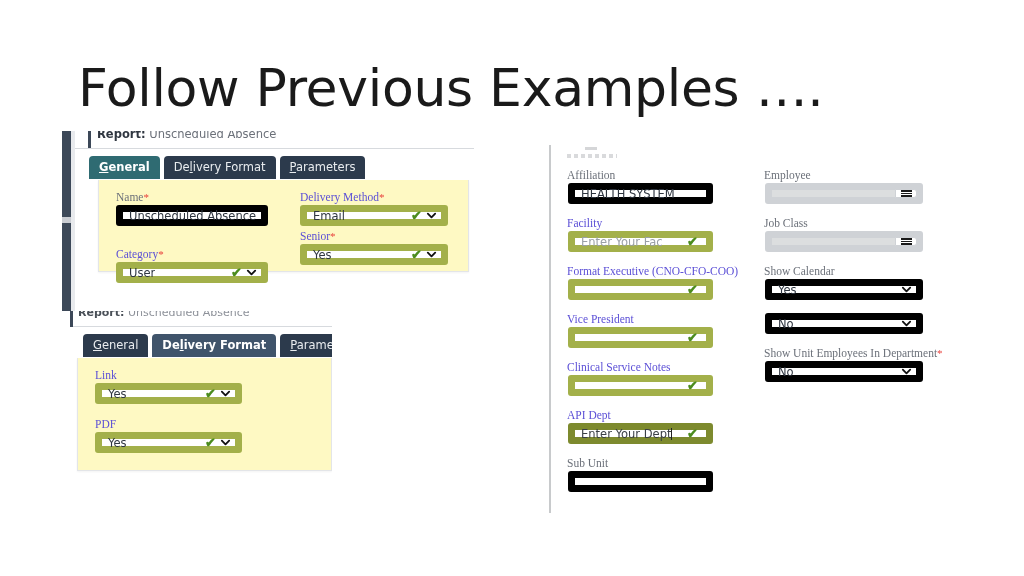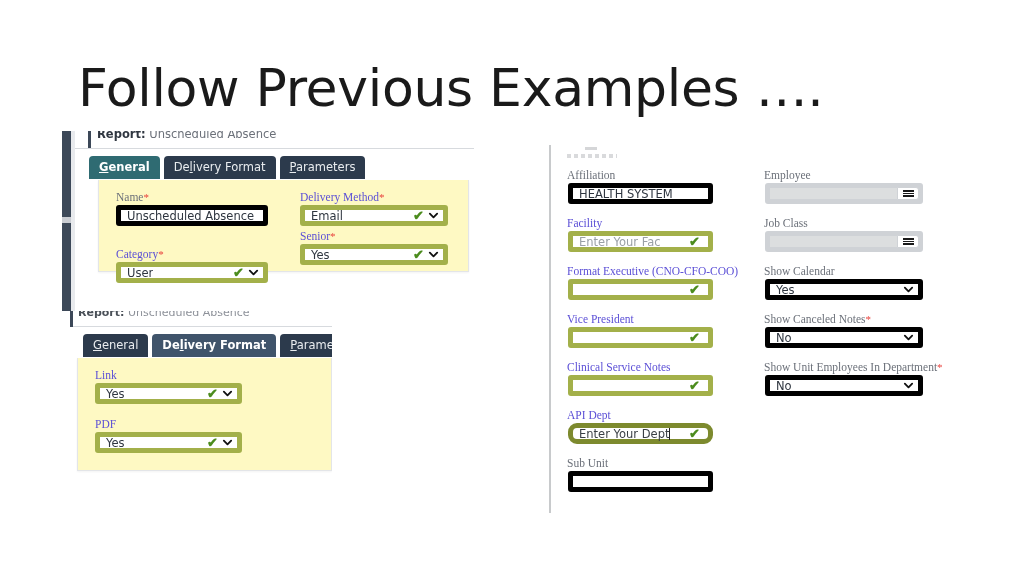--- a/index.html
+++ b/index.html
@@ -59,21 +59,21 @@
   .lbl{
     font-size:11.5px; white-space:nowrap; margin-bottom:2px; display:block;
     font-family:Liberation Serif, serif;
   }
   .lbl.gray{ color:#6b7079; }
   .lbl.link{ color:#5b4fd6; }
   .lbl .ast{ color:#e8413c; font-size:11px; }
 
   .inp{
     position:relative; height:21px; background:#ffffff;
-    border:5px solid #000000; border-radius:3px;
+    border:7px solid #000000; border-radius:3px;
     display:flex; align-items:center; padding:0 4px 0 6px;
   }
   .inp.green{ border-color:#a3b04a; }
   .inp.gray{ background:#dcdedf; border-color:#cfd2d6; }
   .inp .val{
     font-size:11.5px; color:#2f3640; white-space:nowrap; overflow:hidden;
     font-family:"DejaVu Sans", sans-serif;
   }
   .inp .val.ph{ color:#9aa0a6; }
   .inp .caret{
@@ -291,21 +291,21 @@
       <span class="lbl link">Clinical Service Notes</span>
       <div class="inp green w145">
         <span class="val"></span>
         <span class="spacer"></span>
         <span class="chk">✔</span>
       </div>
     </div>
 
     <div class="grp">
       <span class="lbl link">API Dept</span>
-      <div class="inp green w145" style="border-color:#7d8a2e;border-radius:9px;">
+      <div class="inp green w145" style="border-color:#7d8a2e;">
         <span class="val" style="color:#3a3f45;">Enter Your Dept</span>
         <span class="caret"></span>
         <span class="spacer"></span>
         <span class="chk">✔</span>
       </div>
     </div>
 
     <div class="grp">
       <span class="lbl gray">Sub Unit</span>
       <div class="inp w145">
@@ -352,21 +352,20 @@
         <span class="spacer"></span>
         <span class="chev">
             <svg viewBox="0 0 12 12">
               <path d="M2 4l4 4 4-4" fill="none" stroke="#111" stroke-width="2" stroke-linecap="round" stroke-linejoin="round"></path>
             </svg>
           </span>
       </div>
     </div>
 
     <div class="grp">
-      <span class="lbl gray"><span>Show Canceled Notes</span><span class="ast">*</span></span>
       <div class="inp w158">
         <span class="val">No</span>
         <span class="spacer"></span>
         <span class="chev">
             <svg viewBox="0 0 12 12">
               <path d="M2 4l4 4 4-4" fill="none" stroke="#111" stroke-width="2" stroke-linecap="round" stroke-linejoin="round"></path>
             </svg>
           </span>
       </div>
     </div>

